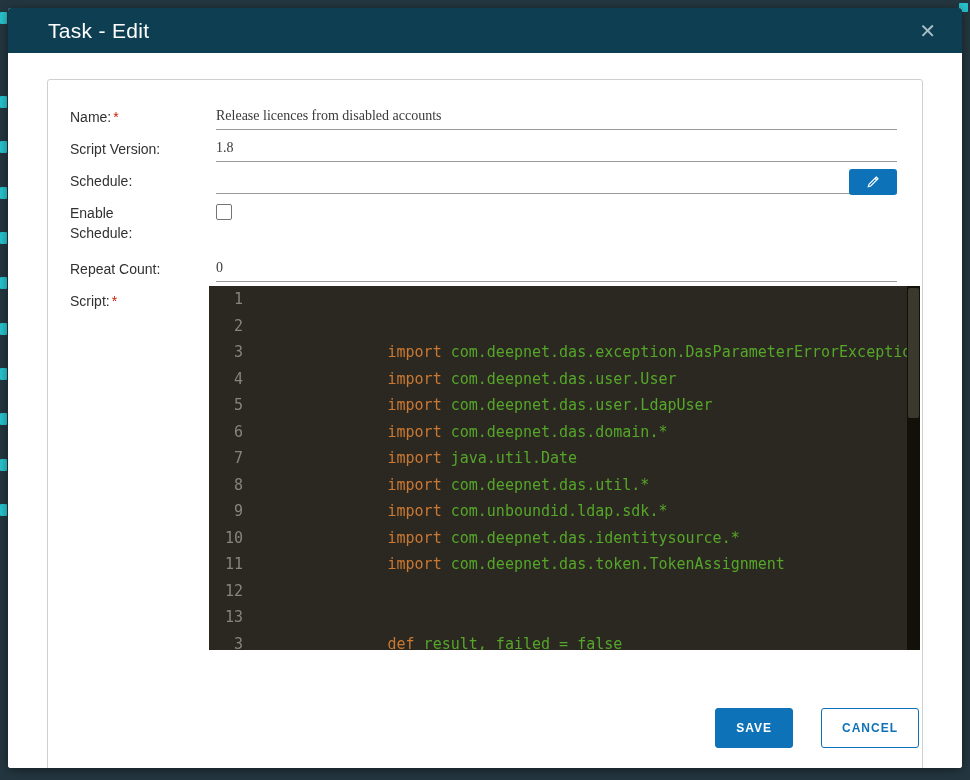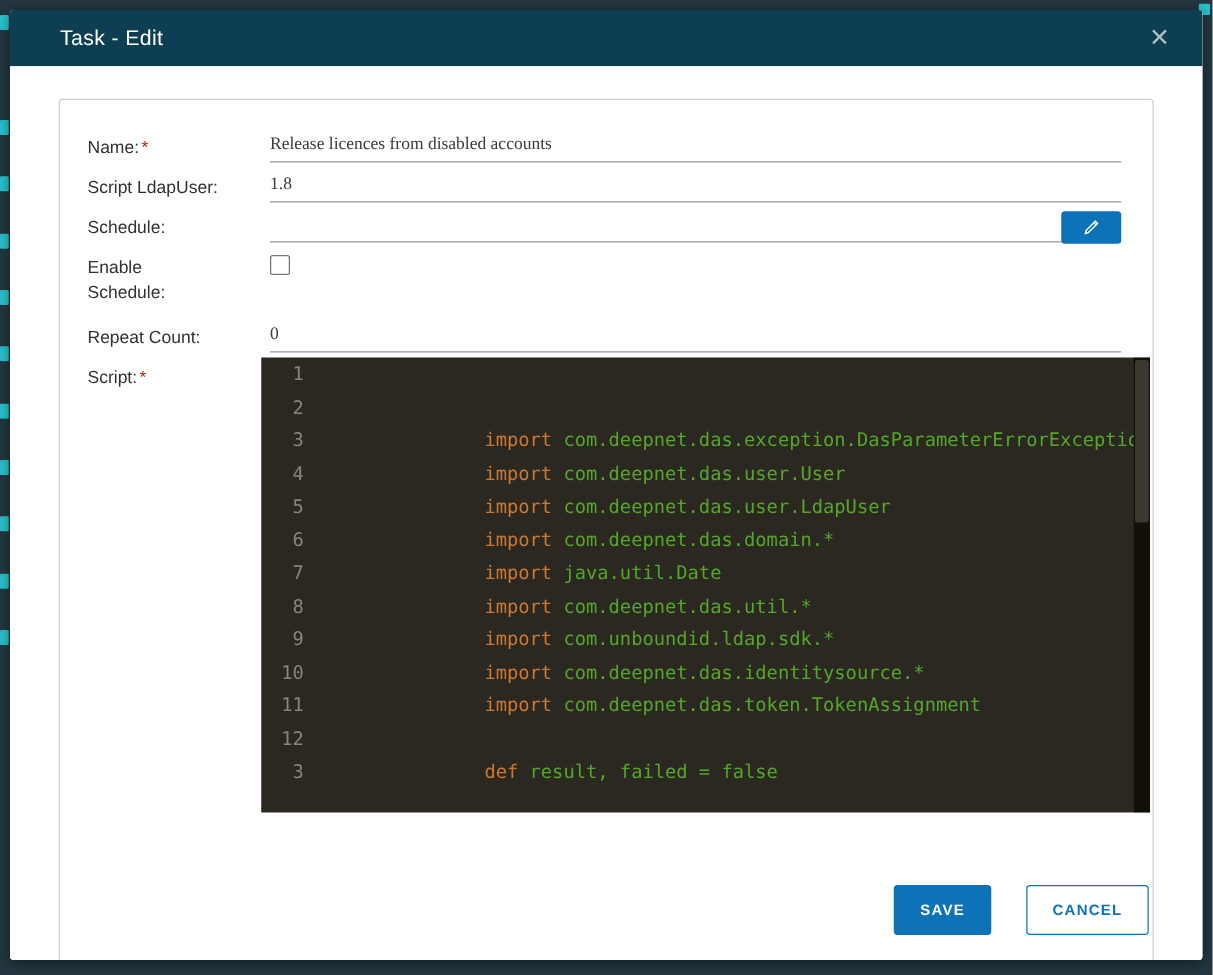--- a/index.html
+++ b/index.html
@@ -19,21 +19,21 @@
 
   .modal{
     position:absolute;left:8px;top:8px;width:954px;height:760px;
     background:#fff;border-radius:3px;overflow:hidden;
     box-shadow:0 2px 12px rgba(0,0,0,.45);
   }
   .modal-header{
     height:45px;background:var(--header-bg);color:#fff;
     display:flex;align-items:center;padding:0 22px 0 40px;
   }
-  .modal-title{flex:1;margin:0;font-size:17px;font-weight:400;letter-spacing:.3px;}
+  .modal-title{flex:1;margin:0;font-size:21px;font-weight:400;letter-spacing:.3px;}
   .close-btn{
     background:none;border:none;color:#a9bec7;font-size:20px;line-height:1;
     cursor:pointer;padding:2px 4px;font-family:inherit;
   }
   .modal-body{position:relative;height:715px;background:#fff;}
 
   .panel{
     position:absolute;left:39px;top:26px;width:876px;height:763px;
     border:1px solid #cfcfcf;border-radius:3px;
     padding:22px 25px 0 22px;overflow:hidden;
@@ -111,21 +111,21 @@
         <div class="lbl">
           <span>Name:</span><span class="req">*</span>
         </div>
         <div class="ctl">
           <input type="text" class="line-input" value="Release licences from disabled accounts" style="">
         </div>
       </div>
 
 
       <div class="row">
-        <div class="lbl">Script LdapUser:</div>
+        <div class="lbl">Script Version:</div>
         <div class="ctl">
           <input type="text" class="line-input" value="1.8" style="">
         </div>
       </div>
 
       <div class="row">
         <div class="lbl">Schedule:</div>
         <div class="ctl">
           <input type="text" class="line-input" value="" style="">
           <button class="edit-btn">
@@ -166,20 +166,21 @@
                 <div class="ed-line"><span class="ln">3</span><span class="cd">                <span class="kw">import</span> com.deepnet.das.exception.DasParameterErrorException</span></div>
                 <div class="ed-line"><span class="ln">4</span><span class="cd">                <span class="kw">import</span> com.deepnet.das.user.User</span></div>
                 <div class="ed-line"><span class="ln">5</span><span class="cd">                <span class="kw">import</span> com.deepnet.das.user.LdapUser</span></div>
                 <div class="ed-line"><span class="ln">6</span><span class="cd">                <span class="kw">import</span> com.deepnet.das.domain.*</span></div>
                 <div class="ed-line"><span class="ln">7</span><span class="cd">                <span class="kw">import</span> java.util.Date</span></div>
                 <div class="ed-line"><span class="ln">8</span><span class="cd">                <span class="kw">import</span> com.deepnet.das.util.*</span></div>
                 <div class="ed-line"><span class="ln">9</span><span class="cd">                <span class="kw">import</span> com.unboundid.ldap.sdk.*</span></div>
                 <div class="ed-line"><span class="ln">10</span><span class="cd">                <span class="kw">import</span> com.deepnet.das.identitysource.*</span></div>
                 <div class="ed-line"><span class="ln">11</span><span class="cd">                <span class="kw">import</span> com.deepnet.das.token.TokenAssignment</span></div>
                 <div class="ed-line"><span class="ln">12</span><span class="cd"></span></div>
+                <div class="ed-line"><span class="ln">13</span><span class="cd"></span></div>
                 <div class="ed-line"><span class="ln">3</span><span class="cd">                <span class="kw">def</span> result, failed = false</span></div>
               </div>
             <div class="ed-scroll">
               <div class="ed-thumb"></div>
             </div>
           </div>
         </div>
       </div>
 
     </div>

